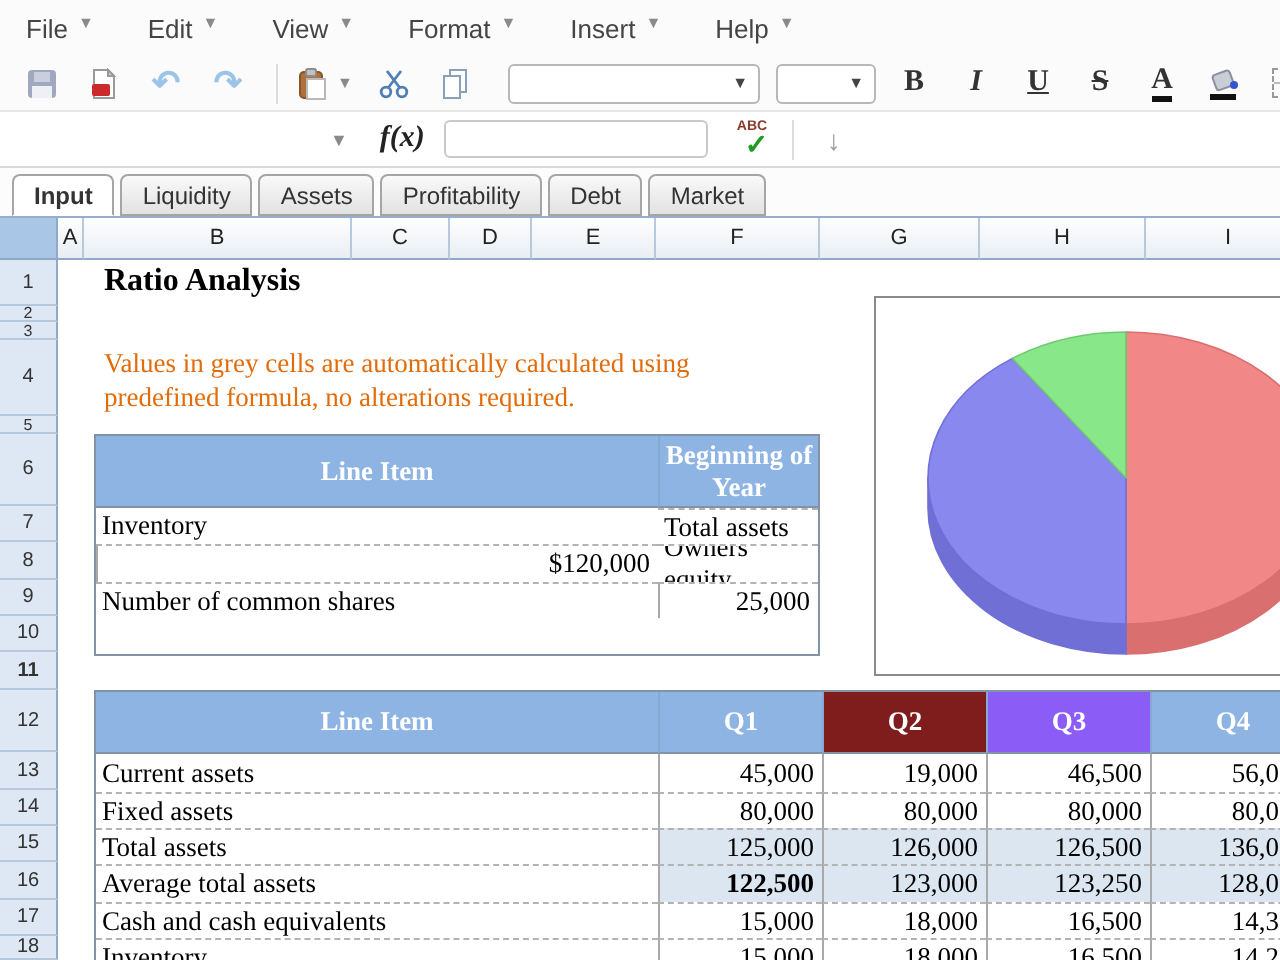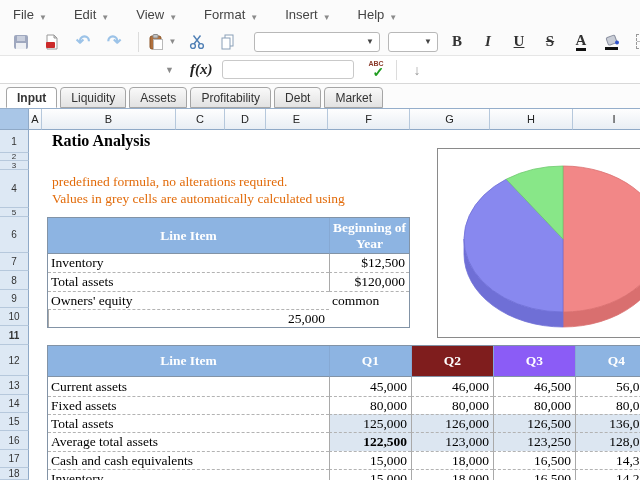--- a/index.html
+++ b/index.html
@@ -2,21 +2,21 @@
 <html><head>
 <meta charset="utf-8">
 <style>
   html,body{margin:0;padding:0;background:#fff;}
   *{box-sizing:border-box;}
   .app{width:640px;height:480px;position:relative;overflow:hidden;background:#fff;
        font-family:"Liberation Sans",sans-serif;}
 
   
   .menubar{height:28px;display:flex;align-items:center;padding-left:4px;background:#fbfbfb;}
-  .menu-item{display:flex;align-items:flex-end;padding:0 9px;margin-right:9px;font-size:13px;color:#444;cursor:default;}
+  .menu-item{display:flex;align-items:flex-start;padding:0 9px;margin-right:9px;font-size:13px;color:#444;cursor:default;}
   .caret{font-size:8px;color:#8a8a8a;margin-left:5px;}
 
   
   .toolbar{height:28px;display:flex;align-items:center;padding-left:8px;background:#fbfbfb;border-bottom:1px solid #e6e6e6;}
   .tbtn{width:26px;height:22px;display:flex;align-items:center;justify-content:center;margin-right:5px;flex:none;}
   .tsep{width:1px;height:20px;background:#dcdcdc;margin:0 6px;flex:none;}
   .arrowglyph{font-size:17px;font-weight:bold;color:#9cc3e8;line-height:1;}
   .dd{height:20px;border:1px solid #b8b8b8;border-radius:3px;background:#fff;display:flex;align-items:center;flex:none;}
   .dd .ddval{flex:1;font-size:12px;color:#333;padding-left:5px;overflow:hidden;}
   .dd .caret{margin-right:5px;color:#444;}
@@ -236,43 +236,42 @@
         <div class="rowh" style="height: 19px;">13</div>
         <div class="rowh" style="height: 18px;">14</div>
         <div class="rowh" style="height: 18px;">15</div>
         <div class="rowh" style="height: 19px;">16</div>
         <div class="rowh" style="height: 18px;">17</div>
         <div class="rowh" style="height: 12px;">18</div>
       </div>
     <div class="sheet" id="sheet">
       <div class="sheet-title">Ratio Analysis</div>
       <div class="sheet-note" id="note" style="color: rgb(226, 107, 10);">
+        <div>Values in grey cells are automatically calculated using</div>
         <div>predefined formula, no alterations required.</div>
-        <div>Values in grey cells are automatically calculated using</div>
       </div>
       <div class="sheet-table" id="table1" style="left: 18px; top: 87px; grid-template-columns: 281px 80px; grid-template-rows: 36px 18px 19px 18px 18px;">
           <div class="th" style="background: rgb(141, 180, 226);">Line Item</div>
           <div class="th v" style="background: rgb(141, 180, 226);">Beginning of Year</div>
           <div class="cell lbl">Inventory</div>
-          <div class="cell num v">$12,500</div>
           <div class="cell lbl row-top">Total assets</div>
           <div class="cell num v row-top">$120,000</div>
           <div class="cell lbl row-top">Owners' equity</div>
           <div class="cell lbl row-top">Number of common shares</div>
           <div class="cell num v row-top">25,000</div>
         </div>
       <div class="sheet-table" id="table2" style="left: 18px; top: 215px; grid-template-columns: 281px 82px 82px 82px 82px; grid-template-rows: 31px 19px 18px 18px 19px 18px 18px;">
           <div class="th" style="background: rgb(141, 180, 226);">Line Item</div>
           <div class="th v" style="background: rgb(141, 180, 226);">Q1</div>
           <div class="th v" style="background: #7f1d1d;">Q2</div>
           <div class="th v" style="background: #8b5cf6;">Q3</div>
           <div class="th v" style="background: rgb(141, 180, 226);">Q4</div>
           <div class="cell lbl">Current assets</div>
           <div class="cell num v">45,000</div>
-          <div class="cell num v">46,000</div>
+          <div class="cell num v">19,000</div>
           <div class="cell num v">46,500</div>
           <div class="cell num v">56,000</div>
           <div class="cell lbl row-top">Fixed assets</div>
           <div class="cell num v row-top">80,000</div>
           <div class="cell num v row-top">80,000</div>
           <div class="cell num v row-top">80,000</div>
           <div class="cell num v row-top">80,000</div>
           <div class="cell lbl row-top">Total assets</div>
           <div class="cell num v row-top" style="background: rgb(220, 230, 241);">125,000</div>
           <div class="cell num v row-top" style="background: rgb(220, 230, 241);">126,000</div>

